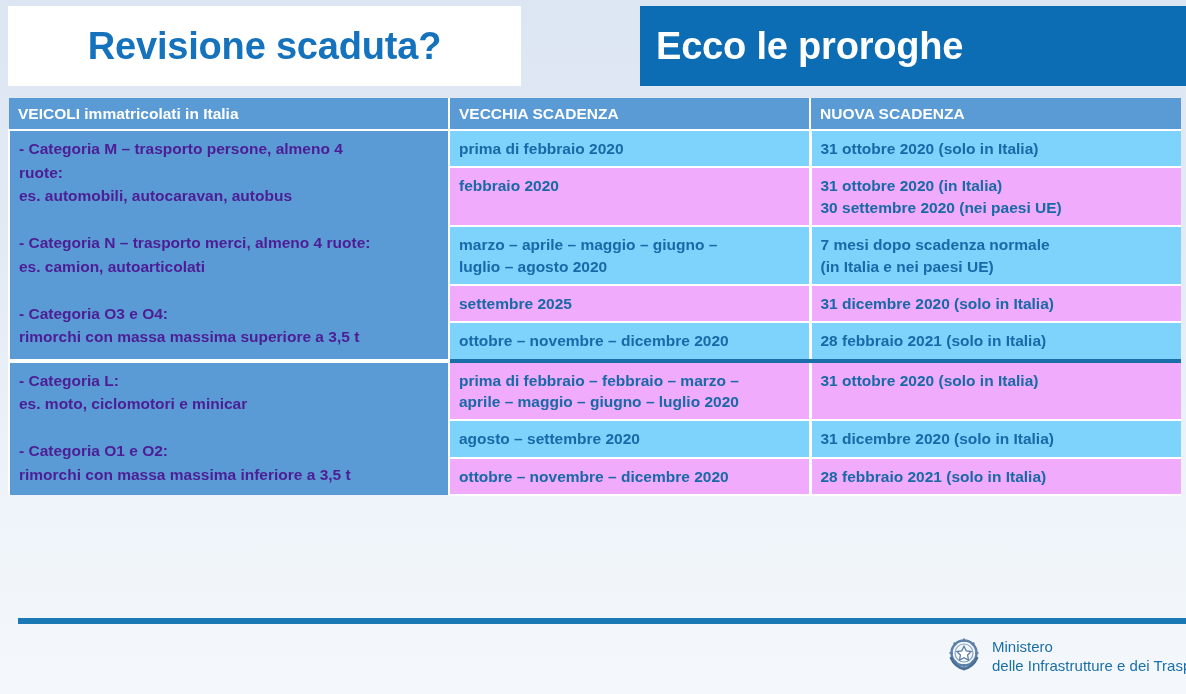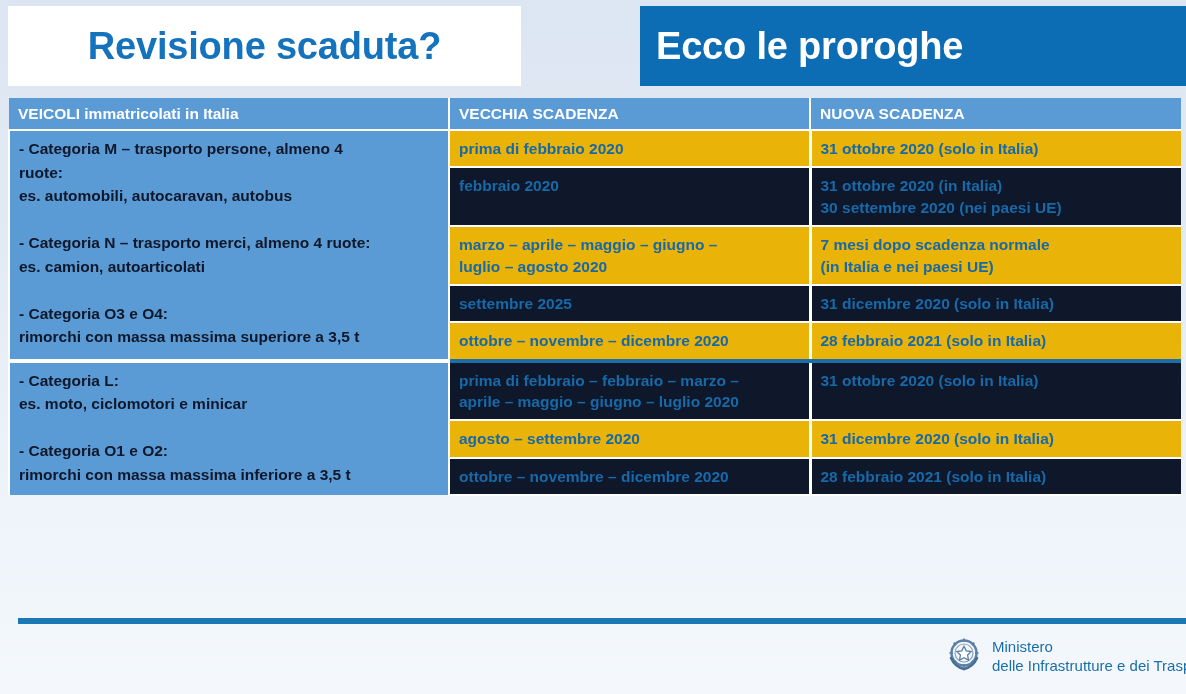--- a/index.html
+++ b/index.html
@@ -76,21 +76,21 @@
     border-right: 2px solid #ffffff;
     border-bottom: 2px solid #ffffff;
     vertical-align: middle;
     height: 21px;
   }
   .hdr-row th:last-child { border-right: none; }
 
   
   td.cat-cell {
     background: #5b9bd5;
-    color: #0f172a;
+    color: #4c1d95;
     font-size: 15.5px;
     font-weight: bold;
     line-height: 1.52;
     padding: 6px 8px 8px 9px;
     vertical-align: top;
     border-right: 2px solid #ffffff;
     border-left: 2px solid #ffffff;
   }
   td.cat-cell.group-gap { border-top: 4px solid #ffffff; }
 
@@ -99,22 +99,22 @@
     color: #1769a8;
     font-size: 15.5px;
     font-weight: bold;
     line-height: 1.38;
     padding: 7px 8px 7px 9px;
     vertical-align: top;
     border-right: 3px solid #ffffff;
     border-bottom: 2px solid #ffffff;
   }
   td.date-cell.last-col { border-right: none; }
-  td.bg-dark { background: #eab308; }
-  td.bg-light { background: #0f172a; }
+  td.bg-dark { background: #7dd3fc; }
+  td.bg-light { background: #f0abfc; }
   td.sep-top { border-top: 4px solid #1a6faa; margin-left: 48px; }
 
   .nowrapline { display: block; }
 
   
   #footer-rule {
     position: absolute;
     left: 18px; top: 618px;
     width: 1168px; height: 6px;
     background: #1a78b5;

